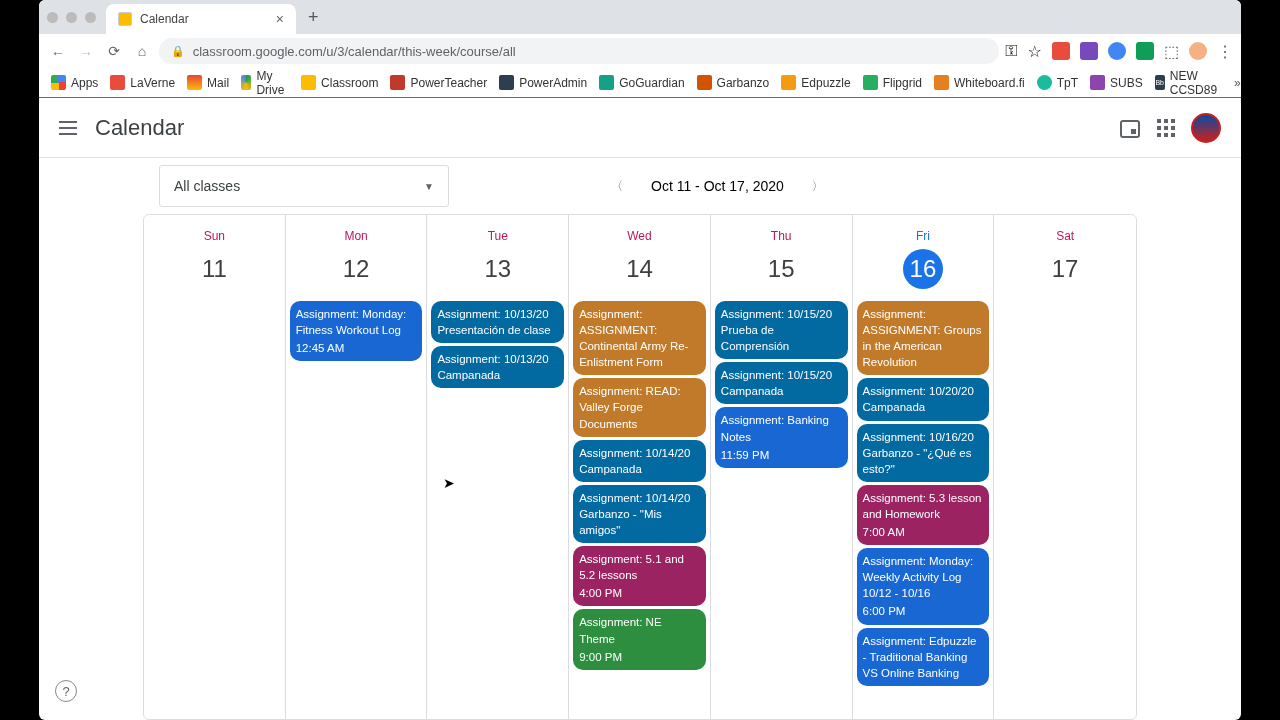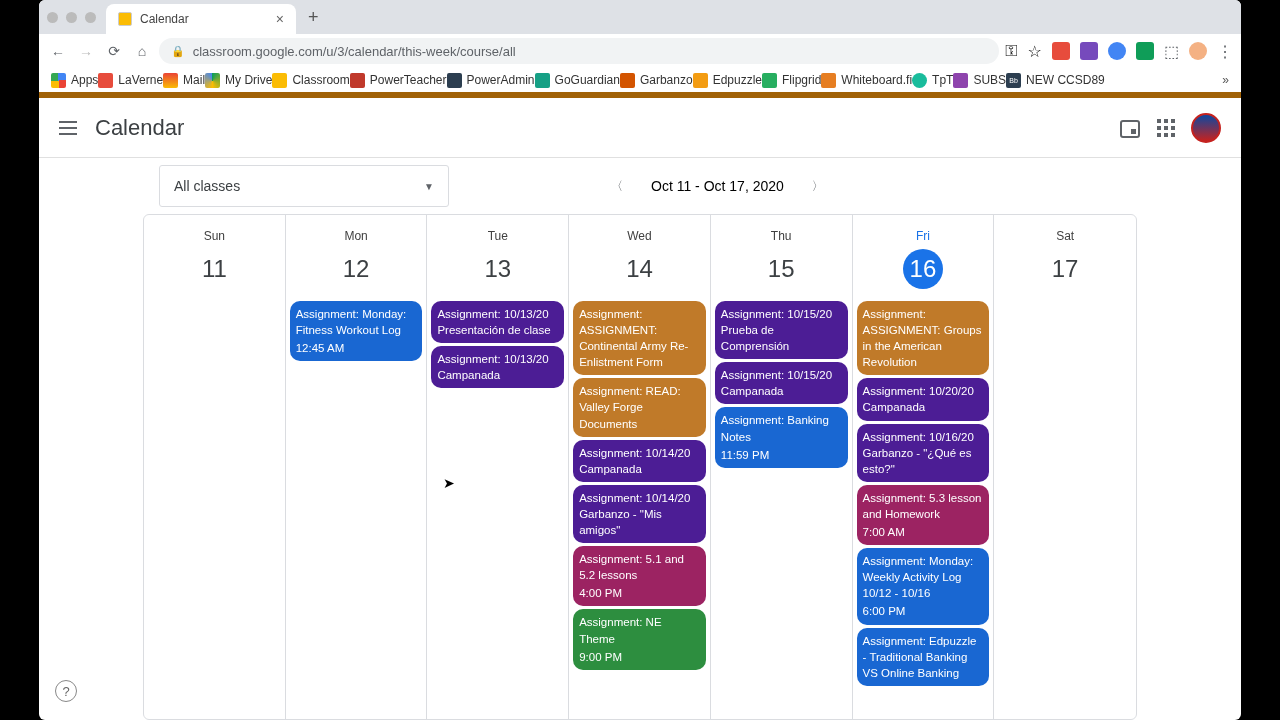--- a/index.html
+++ b/index.html
@@ -19,21 +19,21 @@
 
 .urlbar { height: 34px; background: #fff; display: flex; align-items: center; padding: 0 8px; gap: 6px; }
 .navbtn { width: 22px; height: 22px; display: flex; align-items: center; justify-content: center; color: #5f6368; font-size: 14px; }
 .navbtn.disabled { color: #bbb; }
 .addr { flex: 1; height: 26px; background: #f1f3f4; border-radius: 14px; display: flex; align-items: center; padding: 0 12px; gap: 8px; font-size: 13px; color: #5f6368; }
 .lock { font-size: 11px; }
 .ricons { display: flex; gap: 10px; align-items: center; }
 .ricon { width: 18px; height: 18px; border-radius: 3px; }
 
 
-.bookmarks { height: 30px; background: #fff; display: flex; align-items: center; padding: 0 12px; font-size: 12px; color: #333; border-bottom: 6px solid #a16207; }
+.bookmarks { height: 30px; background: #fff; display: flex; align-items: center; padding: 0 12px; gap: 12px; font-size: 12px; color: #333; border-bottom: 1px solid #a16207; }
 .bm { display: flex; align-items: center; gap: 5px; }
 .bm-icon { width: 15px; height: 15px; border-radius: 2px; }
 
 
 .apphead { height: 60px; display: flex; align-items: center; padding: 0 20px; border-bottom: 1px solid #e0e0e0; }
 .hamburger { width: 18px; height: 14px; display: flex; flex-direction: column; justify-content: space-between; margin-right: 18px; }
 .hamburger span { height: 2px; background: #5f6368; }
 .apptitle { font-size: 22px; color: #3c4043; }
 .head-right { margin-left: auto; display: flex; gap: 16px; align-items: center; }
 .avatar { width: 30px; height: 30px; border-radius: 50%; border: 2px solid #c5221f; background: linear-gradient(#0d47a1, #c5221f); }
@@ -44,29 +44,29 @@
 .toolbar { height: 56px; display: flex; align-items: center; padding: 0 120px; gap: 32px; }
 .dropdown { width: 290px; height: 42px; border: 1px solid #dadce0; border-radius: 3px; display: flex; align-items: center; padding: 0 14px; justify-content: space-between; font-size: 14px; color: #3c4043; }
 .datepick { display: flex; align-items: center; gap: 28px; margin-left: 130px; font-size: 14px; }
 .arrow { font-size: 12px; color: #5f6368; }
 
 
 .calendar { flex: 1; margin: 0 104px; border: 1px solid #dadce0; border-radius: 6px; display: grid; grid-template-columns: repeat(7, 1fr); overflow: hidden; }
 .daycol { border-right: 1px solid #dadce0; display: flex; flex-direction: column; }
 .daycol:last-child { border-right: none; }
 .dayhead { text-align: center; padding: 14px 0 8px; }
-.dayname { font-size: 12px; color: #404040; }
+.dayname { font-size: 12px; color: #be185d; }
 .daynum { font-size: 24px; color: #3c4043; margin-top: 6px; display: inline-flex; width: 40px; height: 40px; align-items: center; justify-content: center; border-radius: 50%; }
 .daynum.today { background: #1a73e8; color: #fff; }
 .dayname.today { color: #1a73e8; }
 .events { padding: 4px; display: flex; flex-direction: column; gap: 3px; }
 .event { padding: 5px 6px; border-radius: 10px; color: #fff; font-size: 11.5px; line-height: 1.4; word-wrap: break-word; font-weight: 500; }
 .event .time { display: block; margin-top: 2px; font-weight: normal; }
 .ev-blue { background: #1967d2; }
-.ev-black { background: #4c1d95; }
+.ev-black { background: #0369a1; }
 .ev-orange { background: #c07a29; }
 .ev-purple { background: #9c2362; }
 .ev-green { background: #2d8e3f; }
 
 .help { position: absolute; bottom: 18px; left: 55px; width: 22px; height: 22px; border: 1.5px solid #888; border-radius: 50%; display: flex; align-items: center; justify-content: center; font-size: 13px; color: #666; }
 
 .cursor { position: absolute; left: 443px; top: 475px; font-size: 14px; }
 </style>
 </head>
 <body>

